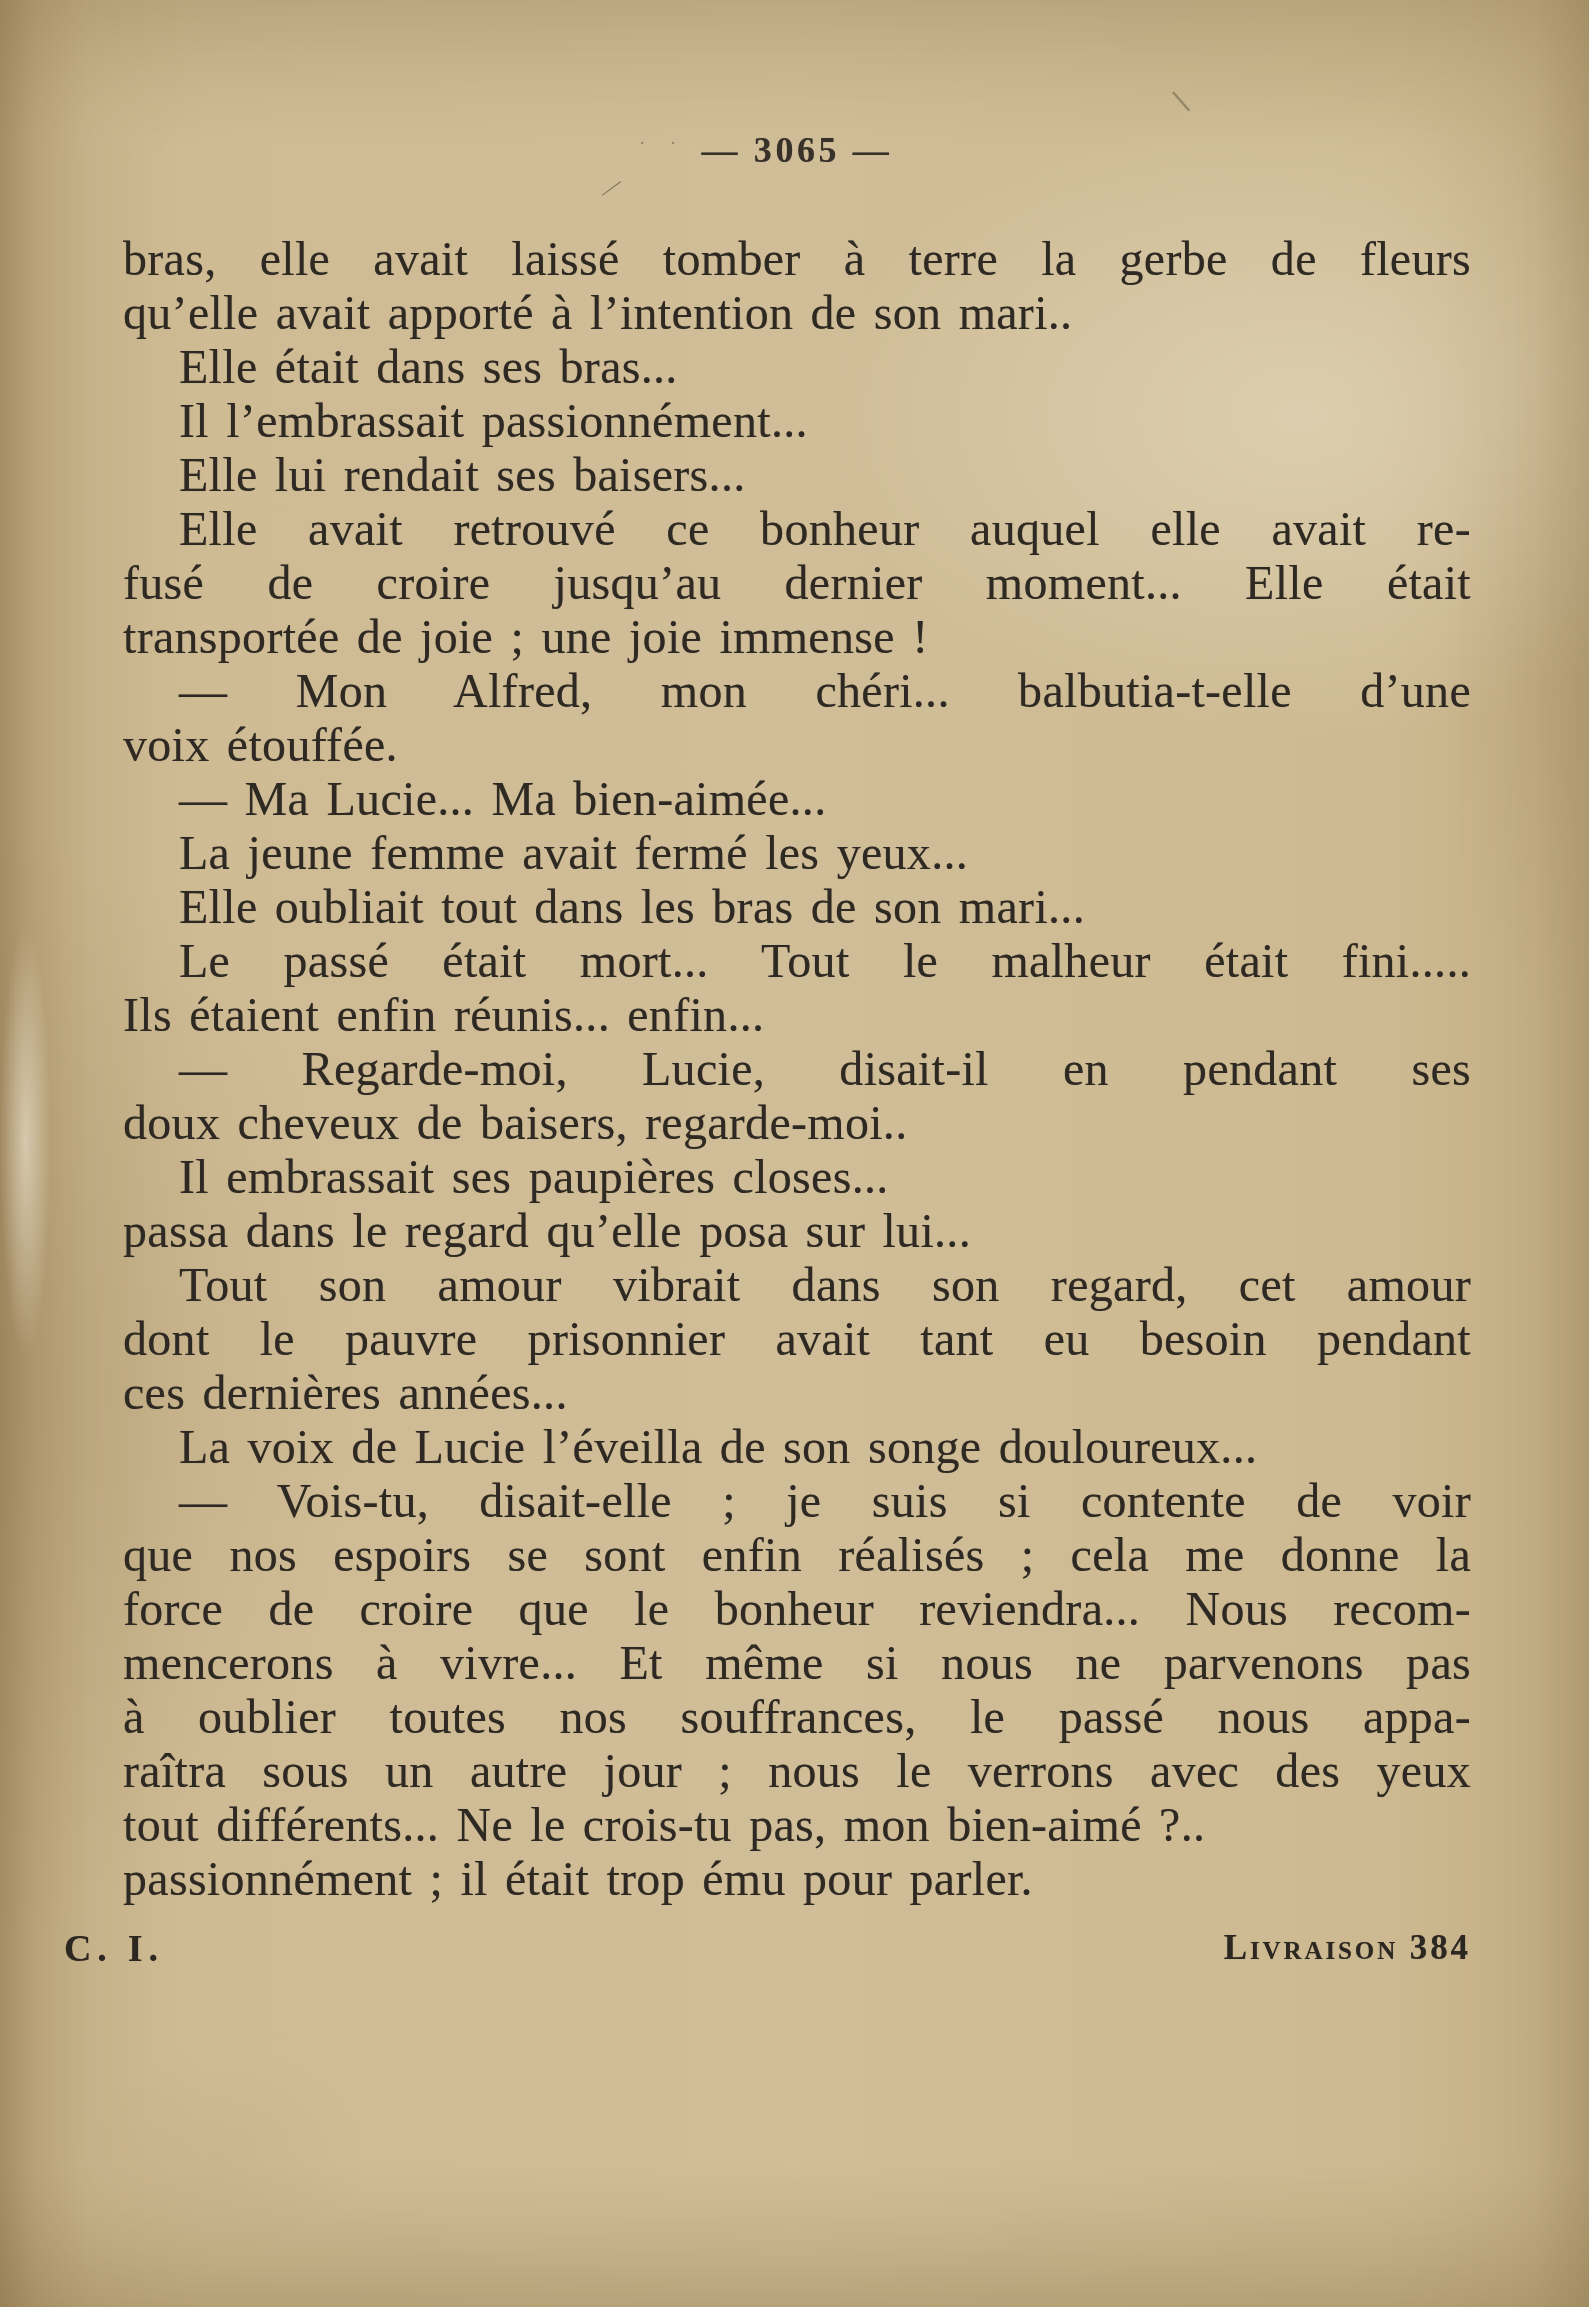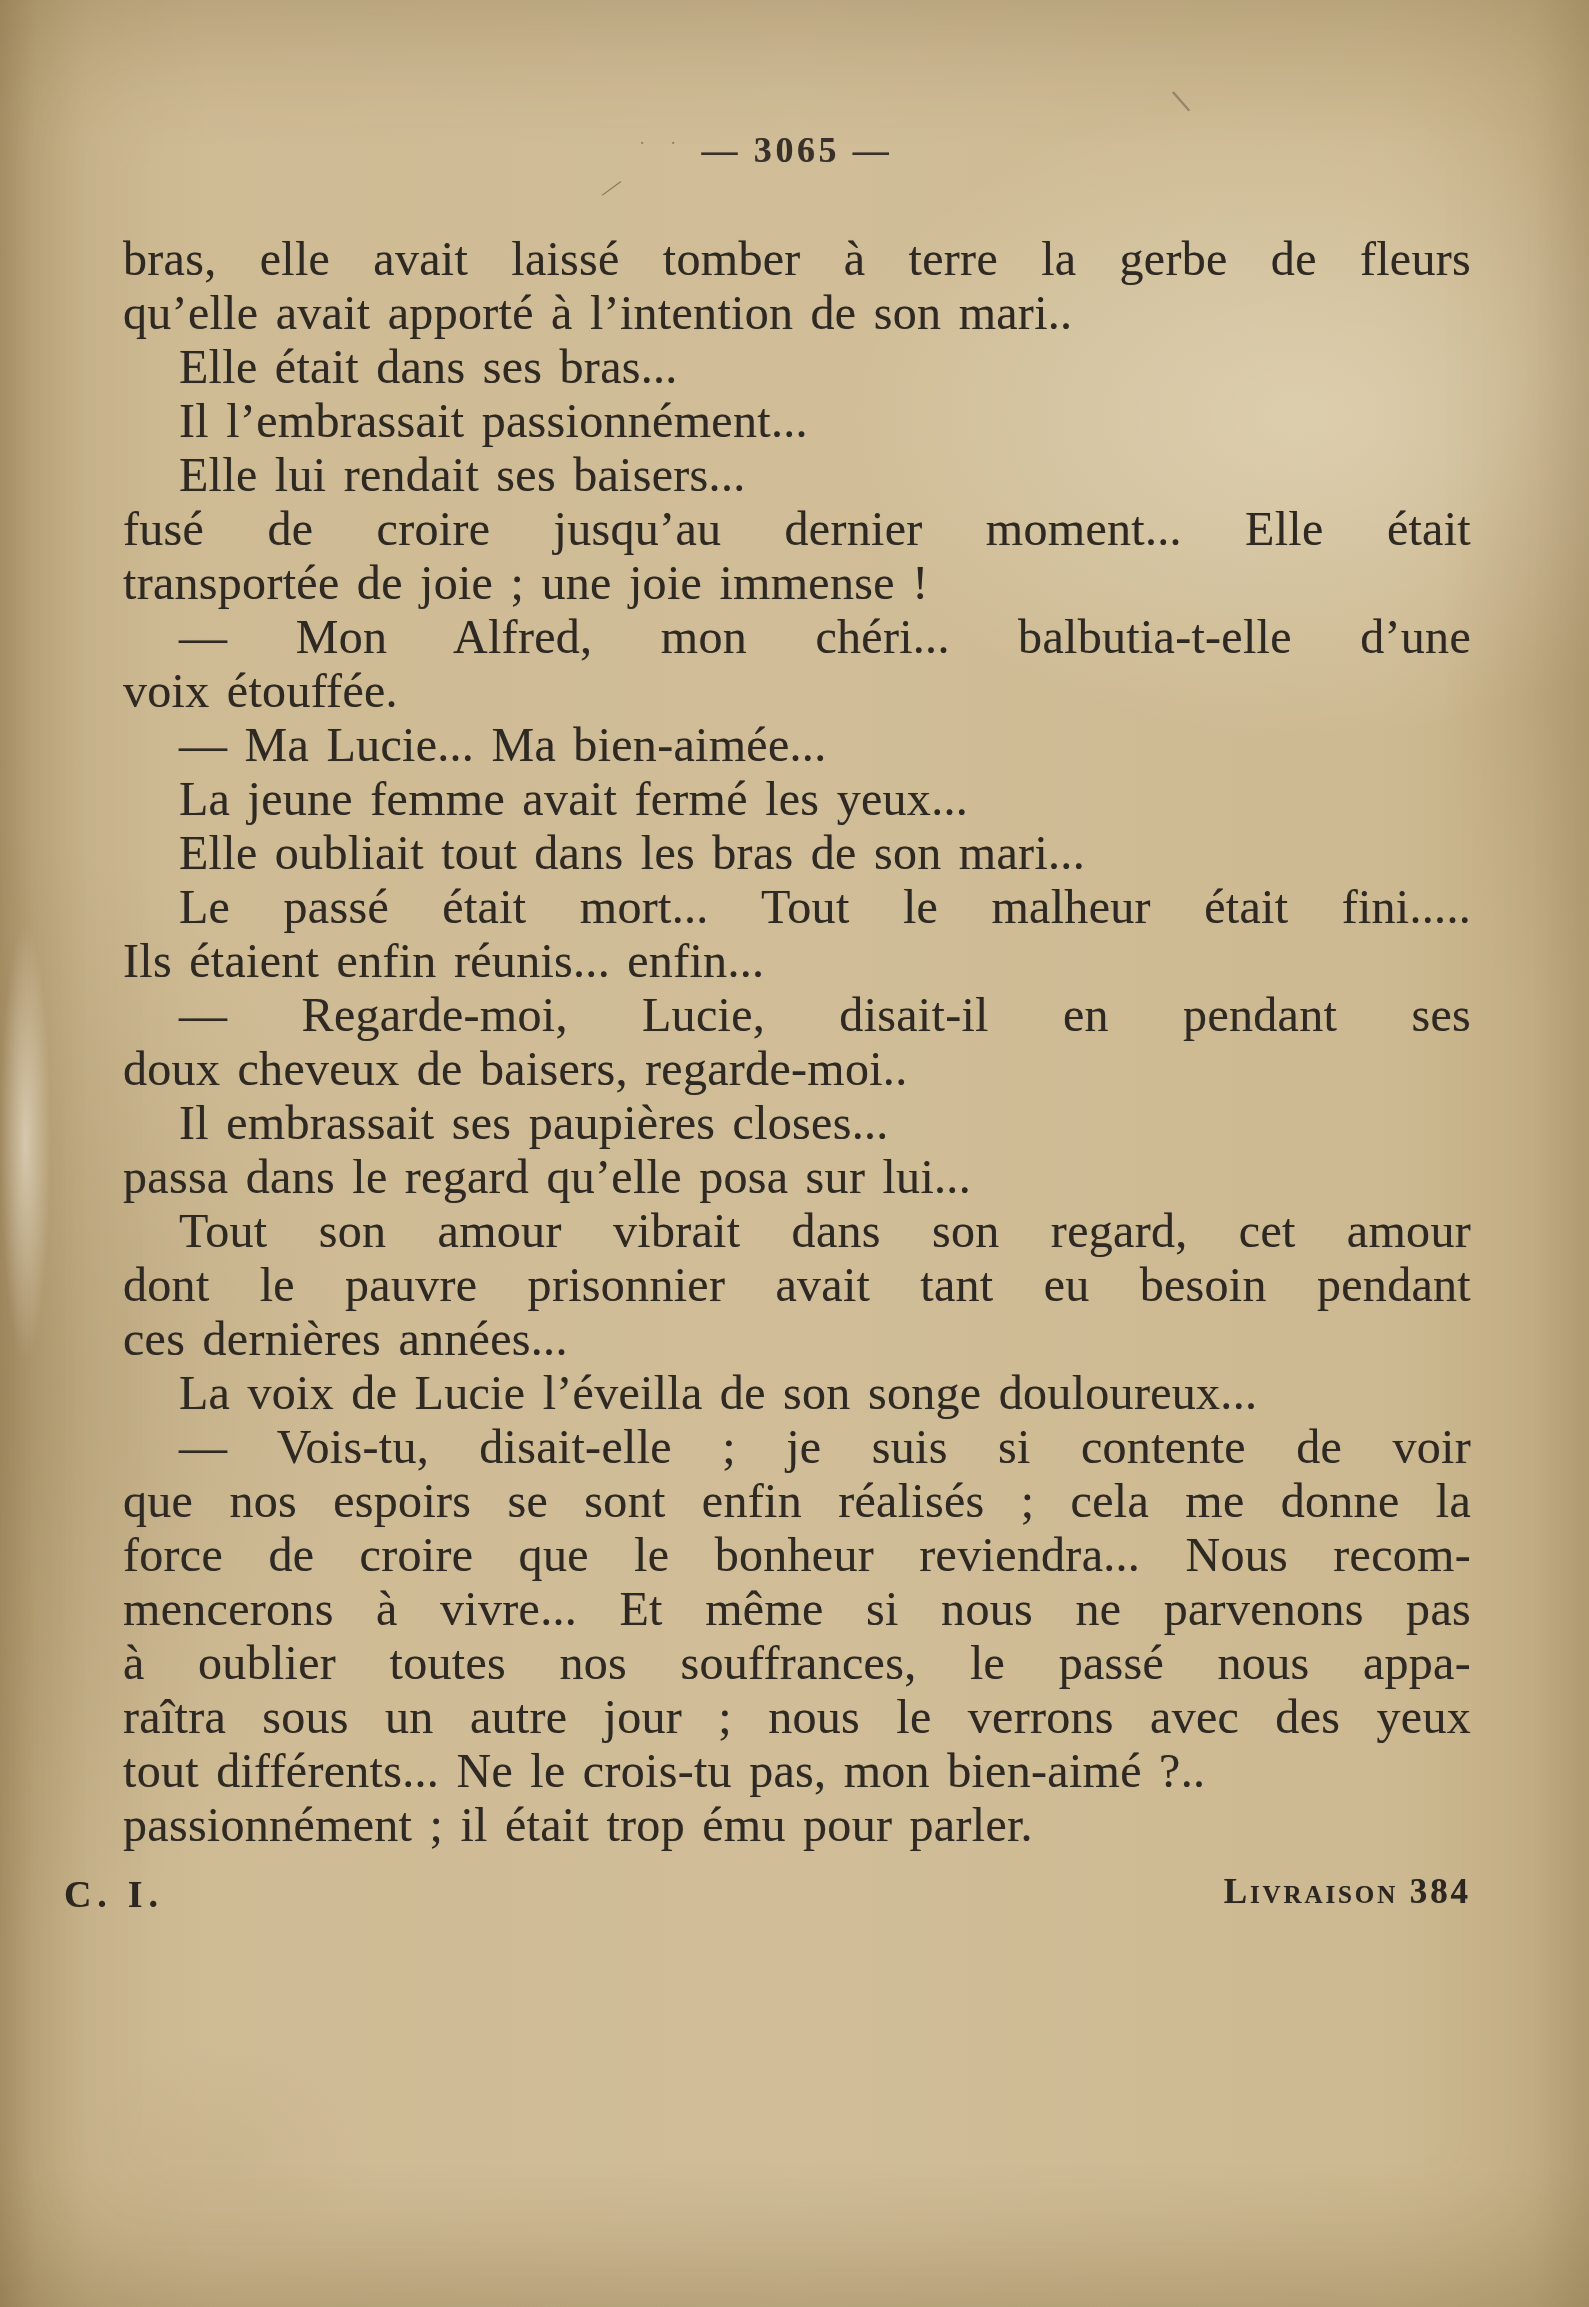--- a/index.html
+++ b/index.html
@@ -46,21 +46,21 @@
   }
   .line { min-height: 54px; }
   .line.fill {
     text-align: justify;
     text-align-last: justify;
   }
   .line.indent { text-indent: 56px; }
   .footer {
     display: flex;
     justify-content: space-between;
-    align-items: flex-start;
+    align-items: center;
     margin-top: 20px;
   }
   .sig {
     font-size: 38px;
     font-weight: 700;
     letter-spacing: 5.8px;
     margin-left: -59px;
     color: #2c2720;
     text-shadow: 0 0 0.7px rgba(46,41,34,0.4);
   }
@@ -111,20 +111,21 @@
 
   <div class="content">
     <div class="page-number">— 3065 —</div>
 
     <div class="body-block">
         <div class="line fill">bras, elle avait laissé tomber à terre la gerbe de fleurs</div>
         <div class="line">qu’elle avait apporté à l’intention de son mari..</div>
         <div class="line indent">Elle était dans ses bras...</div>
         <div class="line indent">Il l’embrassait passionnément...</div>
         <div class="line indent">Elle lui rendait ses baisers...</div>
+        <div class="line indent fill">Elle avait retrouvé ce bonheur auquel elle avait re-</div>
         <div class="line fill">fusé de croire jusqu’au dernier moment... Elle était</div>
         <div class="line">transportée de joie ; une joie immense !</div>
         <div class="line indent fill">— Mon Alfred, mon chéri... balbutia-t-elle d’une</div>
         <div class="line">voix étouffée.</div>
         <div class="line indent">— Ma Lucie... Ma bien-aimée...</div>
         <div class="line indent">La jeune femme avait fermé les yeux...</div>
         <div class="line indent">Elle oubliait tout dans les bras de son mari...</div>
         <div class="line indent fill">Le passé était mort... Tout le malheur était fini.....</div>
         <div class="line">Ils étaient enfin réunis... enfin...</div>
         <div class="line indent fill">— Regarde-moi, Lucie, disait-il en pendant ses</div>

